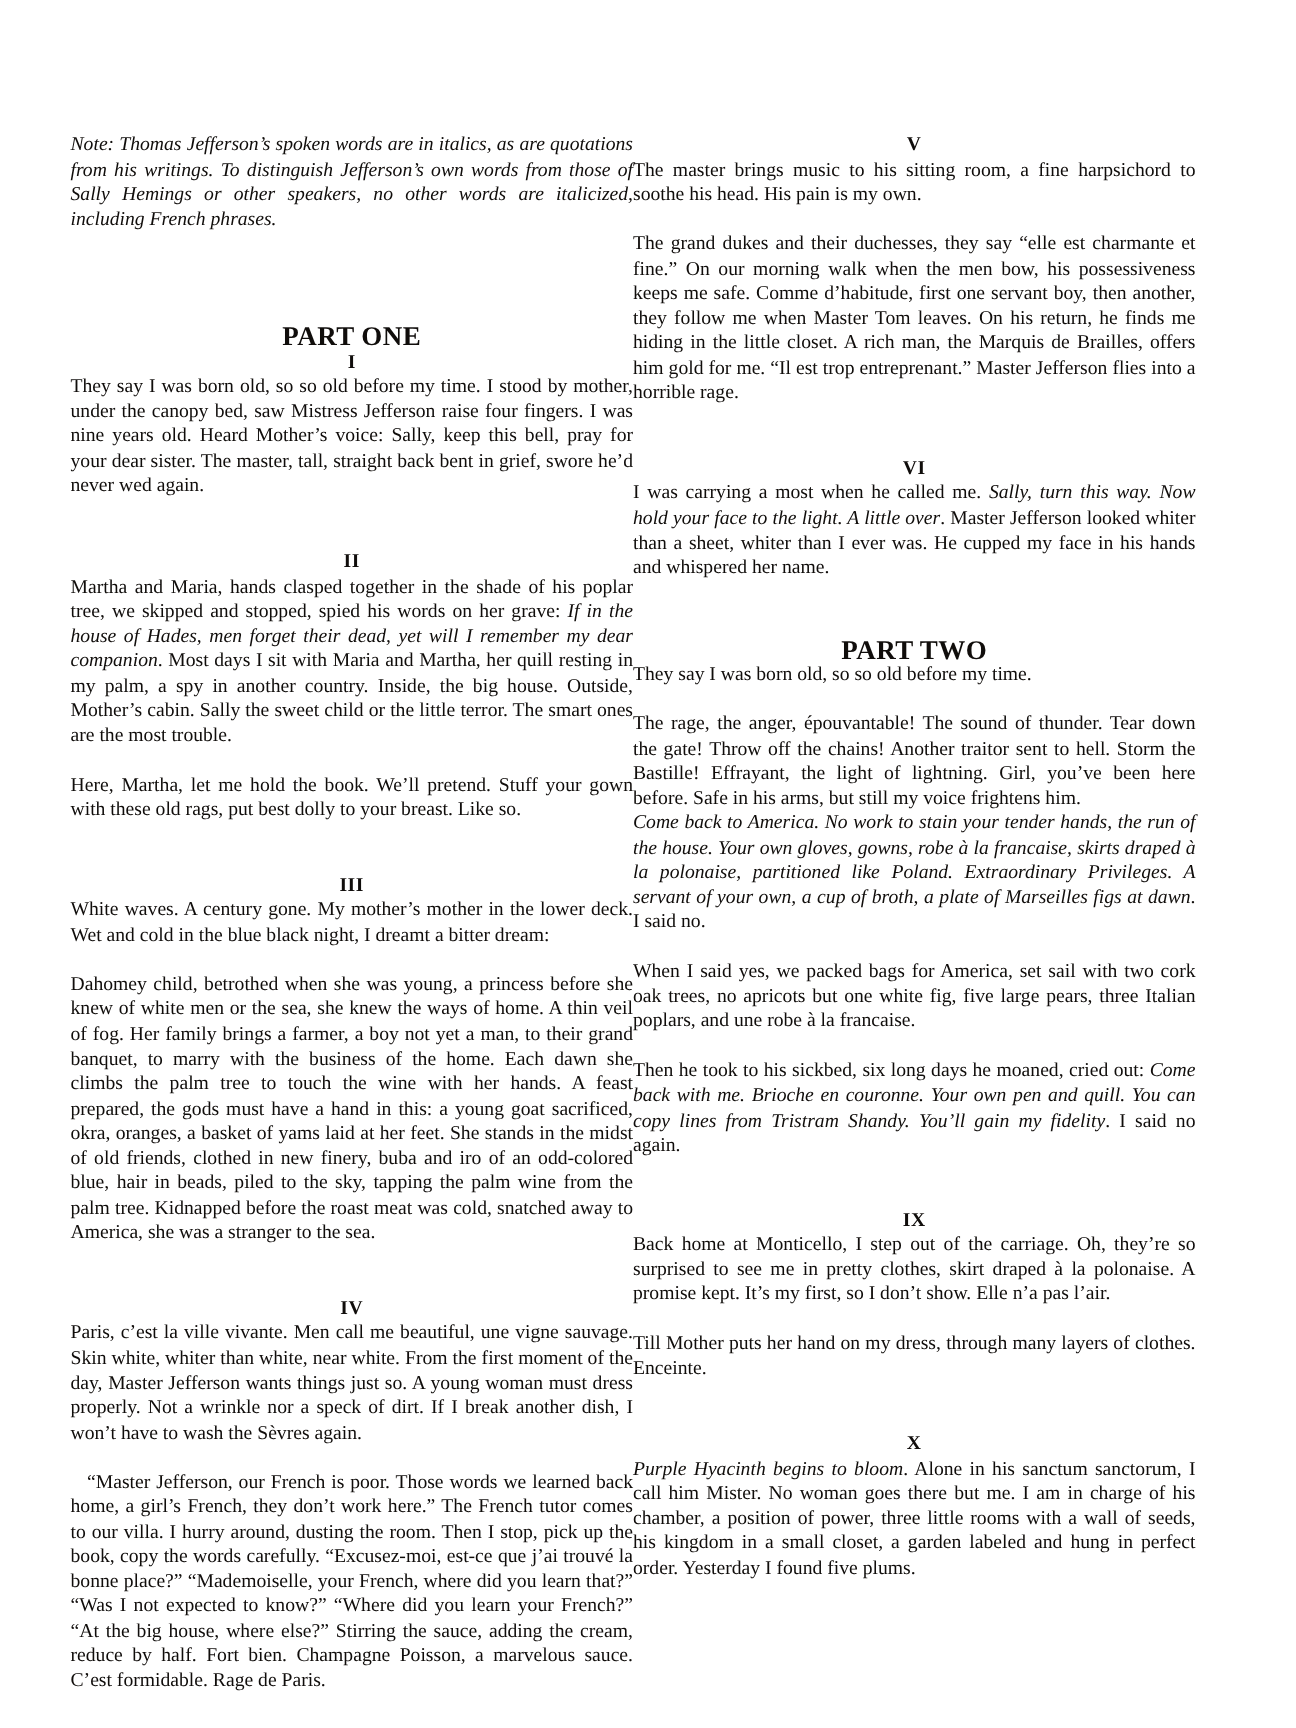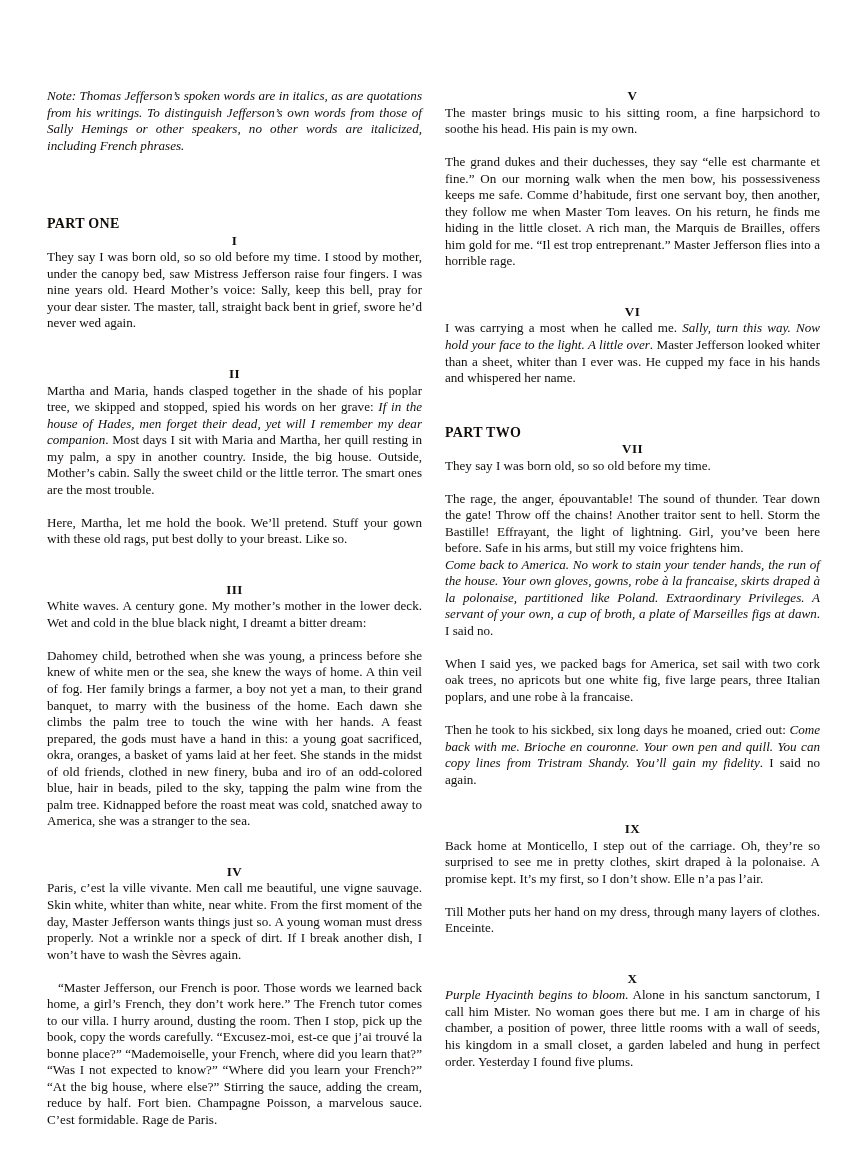--- a/index.html
+++ b/index.html
@@ -14,21 +14,20 @@
     background: #ffffff;
     box-sizing: border-box;
     padding: 88px 47px 40px 47px;
     font-family: "Liberation Serif", "DejaVu Serif", serif;
     color: #100d0b;
     overflow: hidden;
   }
   .columns {
     display: flex;
     flex-direction: row;
-    gap: 23px;
     height: 100%;
   }
   .column {
     width: 375px;
     flex: 0 0 375px;
   }
   p {
     margin: 0;
     font-size: 13.1px;
     line-height: 16.55px;
@@ -39,22 +38,23 @@
   .note {
     font-style: italic;
   }
   .para-gap {
     margin-top: 16.4px;
   }
   .indent {
     text-indent: 11px;
   }
   .part-title {
+    text-align: center;
     font-weight: bold;
-    font-size: 14px;
+    font-size: 18px;
     line-height: 16.55px;
     margin: 0;
     letter-spacing: 0.3px;
   }
   .part-title-gap {
     margin-top: 62px;
   }
   .part-title-gap-two {
     margin-top: 38px;
   }
@@ -108,21 +108,20 @@
     <div class="column">
 
       <p class="sec-num">V</p>
       <p>The master brings music to his sitting room, a fine harpsichord to soothe his head. His pain is my own.</p>
       <p class="para-gap">The grand dukes and their duchesses, they say “elle est charmante et fine.” On our morning walk when the men bow, his possessiveness keeps me safe. Comme d’habitude, first one servant boy, then another, they follow me when Master Tom leaves. On his return, he finds me hiding in the little closet. A rich man, the Marquis de Brailles, offers him gold for me. “Il est trop entreprenant.” Master Jefferson flies into a horrible rage.</p>
 
       <p class="sec-num sec-num-gap">VI</p>
       <p><span>I was carrying a most when he called me. </span><em>Sally, turn this way. Now hold your face to the light. A little over</em><span>. Master Jefferson looked whiter than a sheet, whiter than I ever was. He cupped my face in his hands and whispered her name.</span></p>
 
       <p class="part-title part-title-gap-two">PART TWO</p>
-      <p class="sec-num">VII</p>
       <p>They say I was born old, so so old before my time.</p>
       <p class="para-gap">The rage, the anger, épouvantable! The sound of thunder. Tear down the gate! Throw off the chains! Another traitor sent to hell. Storm the Bastille! Effrayant, the light of lightning. Girl, you’ve been here before. Safe in his arms, but still my voice frightens him.</p>
 
       <p><em>Come back to America. No work to stain your tender hands, the run of the house. Your own gloves, gowns, robe à la francaise, skirts draped à la polonaise, partitioned like Poland. Extraordinary Privileges. A servant of your own, a cup of broth, a plate of Marseilles figs at dawn</em><span>. I said no.</span></p>
       <p class="para-gap">When I said yes, we packed bags for America, set sail with two cork oak trees, no apricots but one white fig, five large pears, three Italian poplars, and une robe à la francaise.</p>
       <p class="para-gap"><span>Then he took to his sickbed, six long days he moaned, cried out: </span><em>Come back with me. Brioche en couronne. Your own pen and quill. You can copy lines from Tristram Shandy. You’ll gain my fidelity</em><span>. I said no again.</span></p>
 
       <p class="sec-num sec-num-gap-sm">IX</p>
       <p>Back home at Monticello, I step out of the carriage. Oh, they’re so surprised to see me in pretty clothes, skirt draped à la polonaise. A promise kept. It’s my first, so I don’t show. Elle n’a pas l’air.</p>
       <p class="para-gap">Till Mother puts her hand on my dress, through many layers of clothes. Enceinte.</p>

